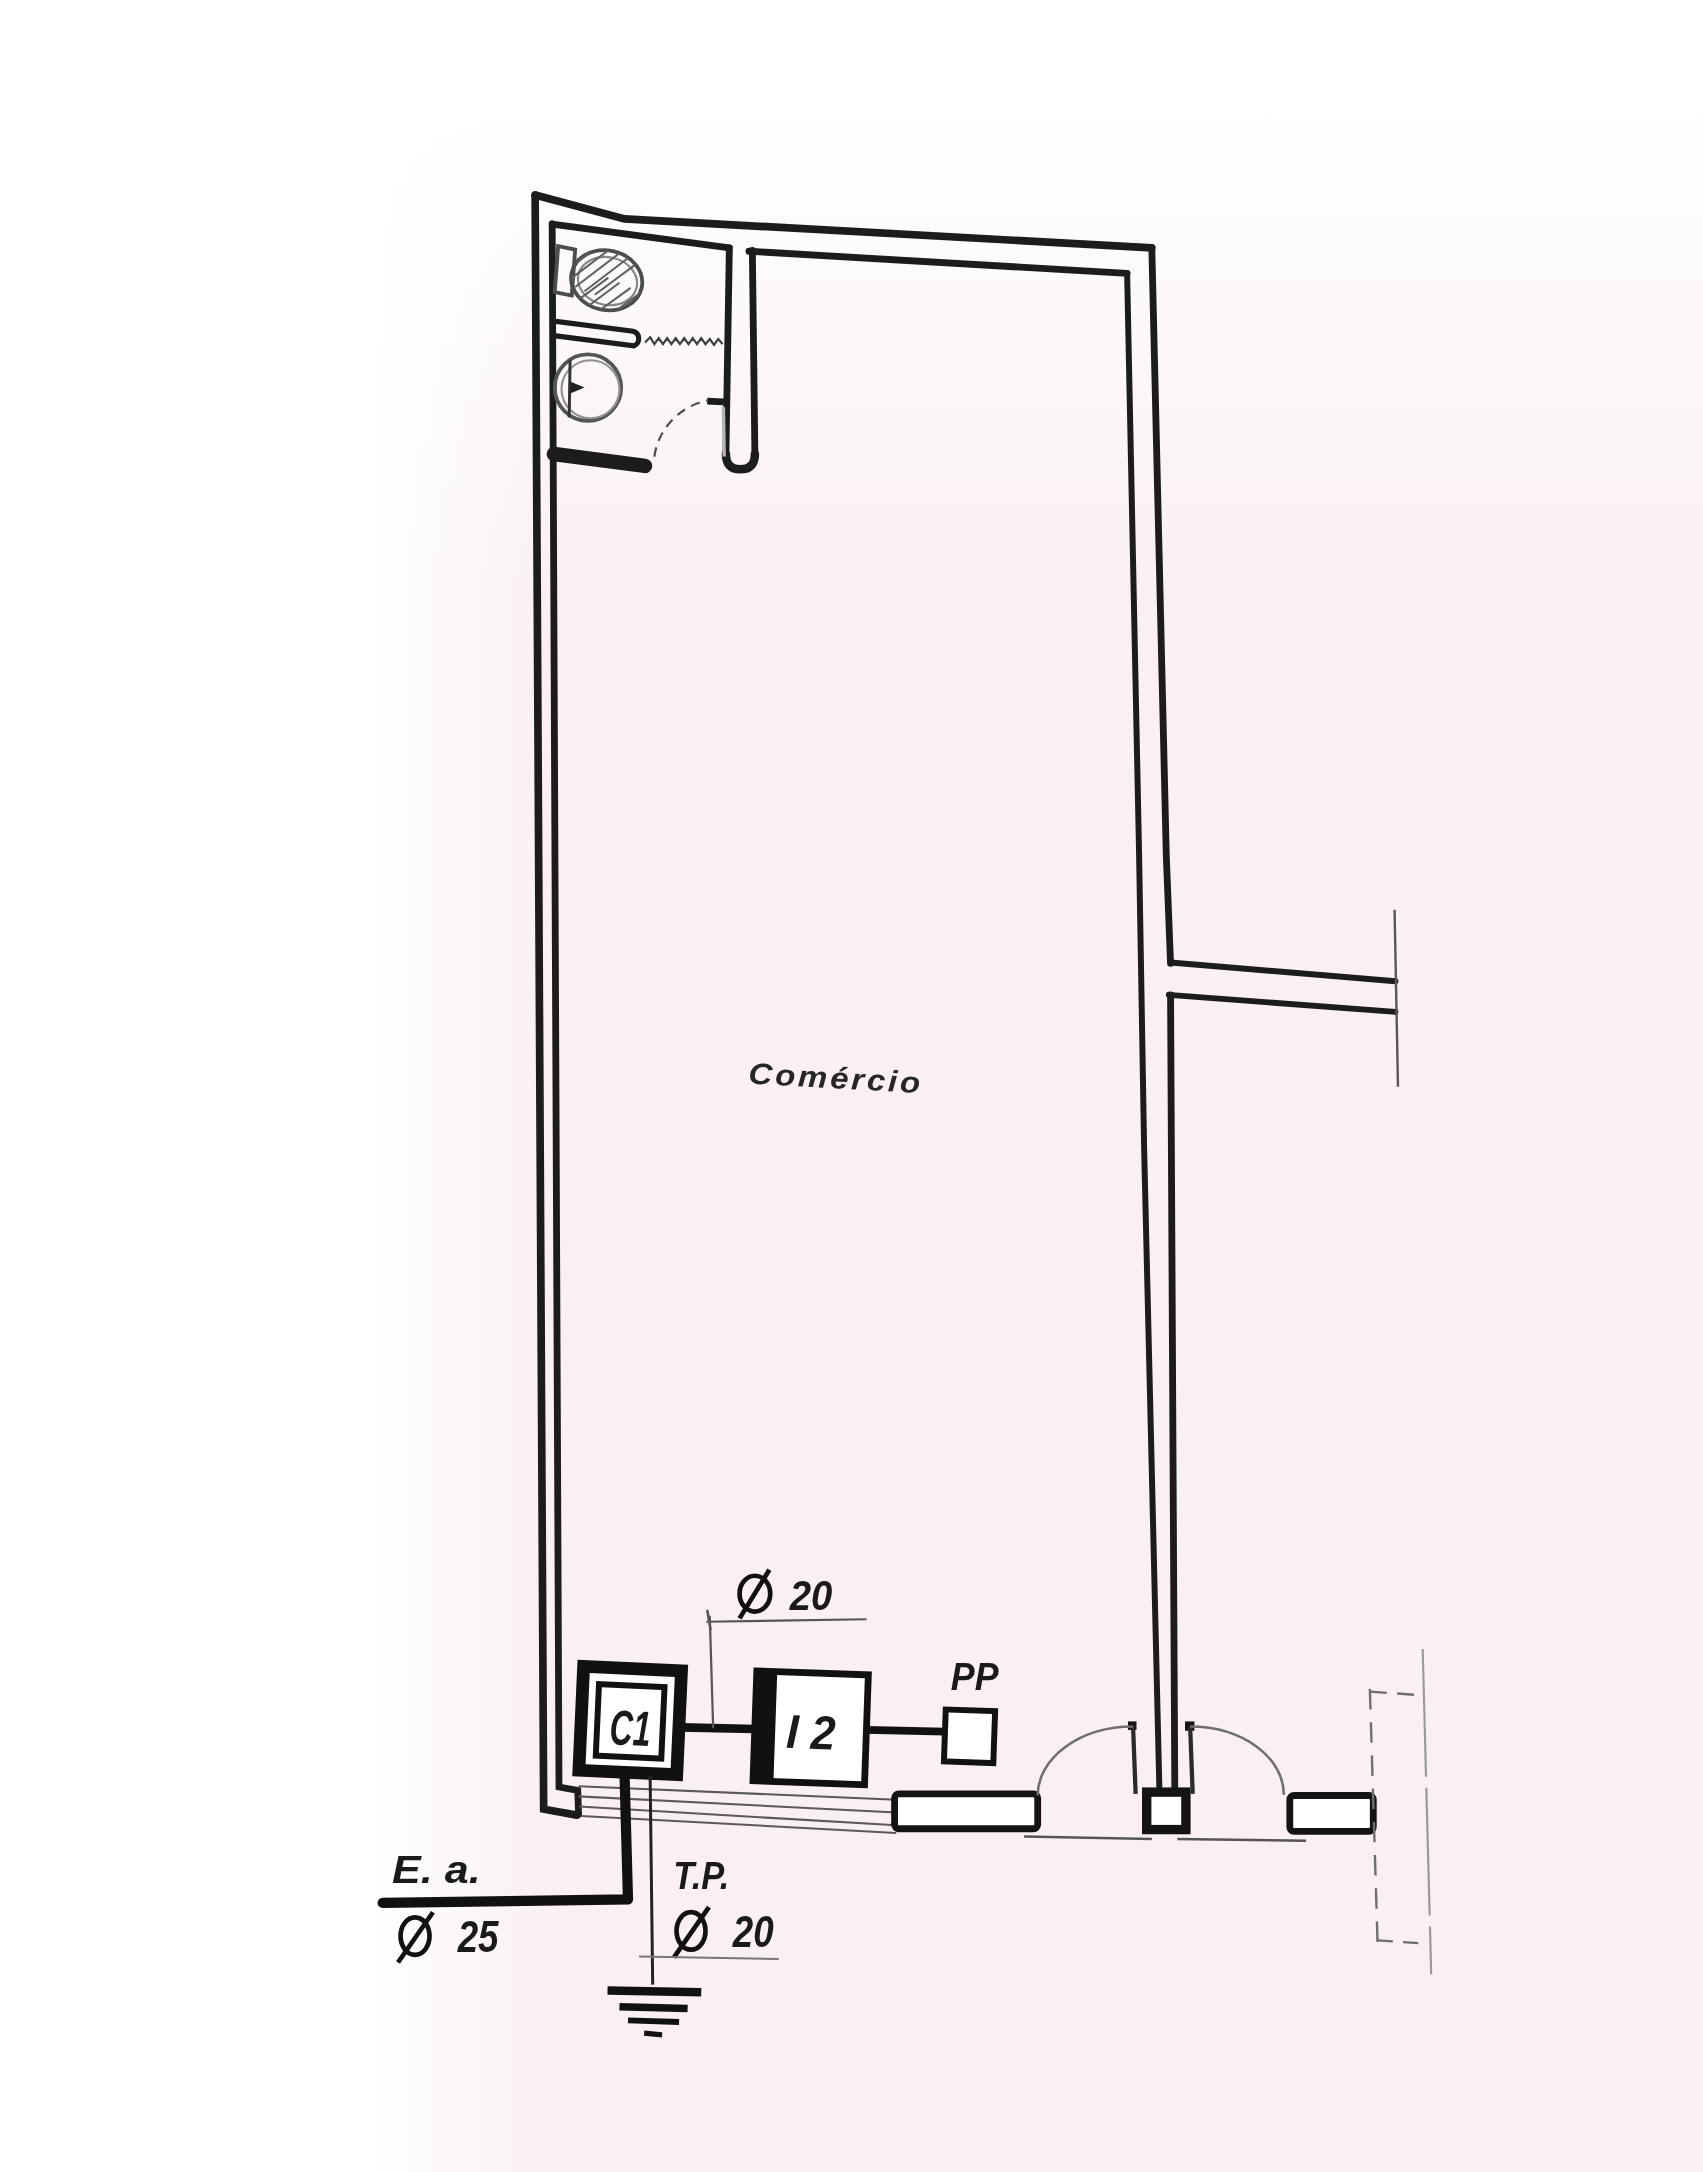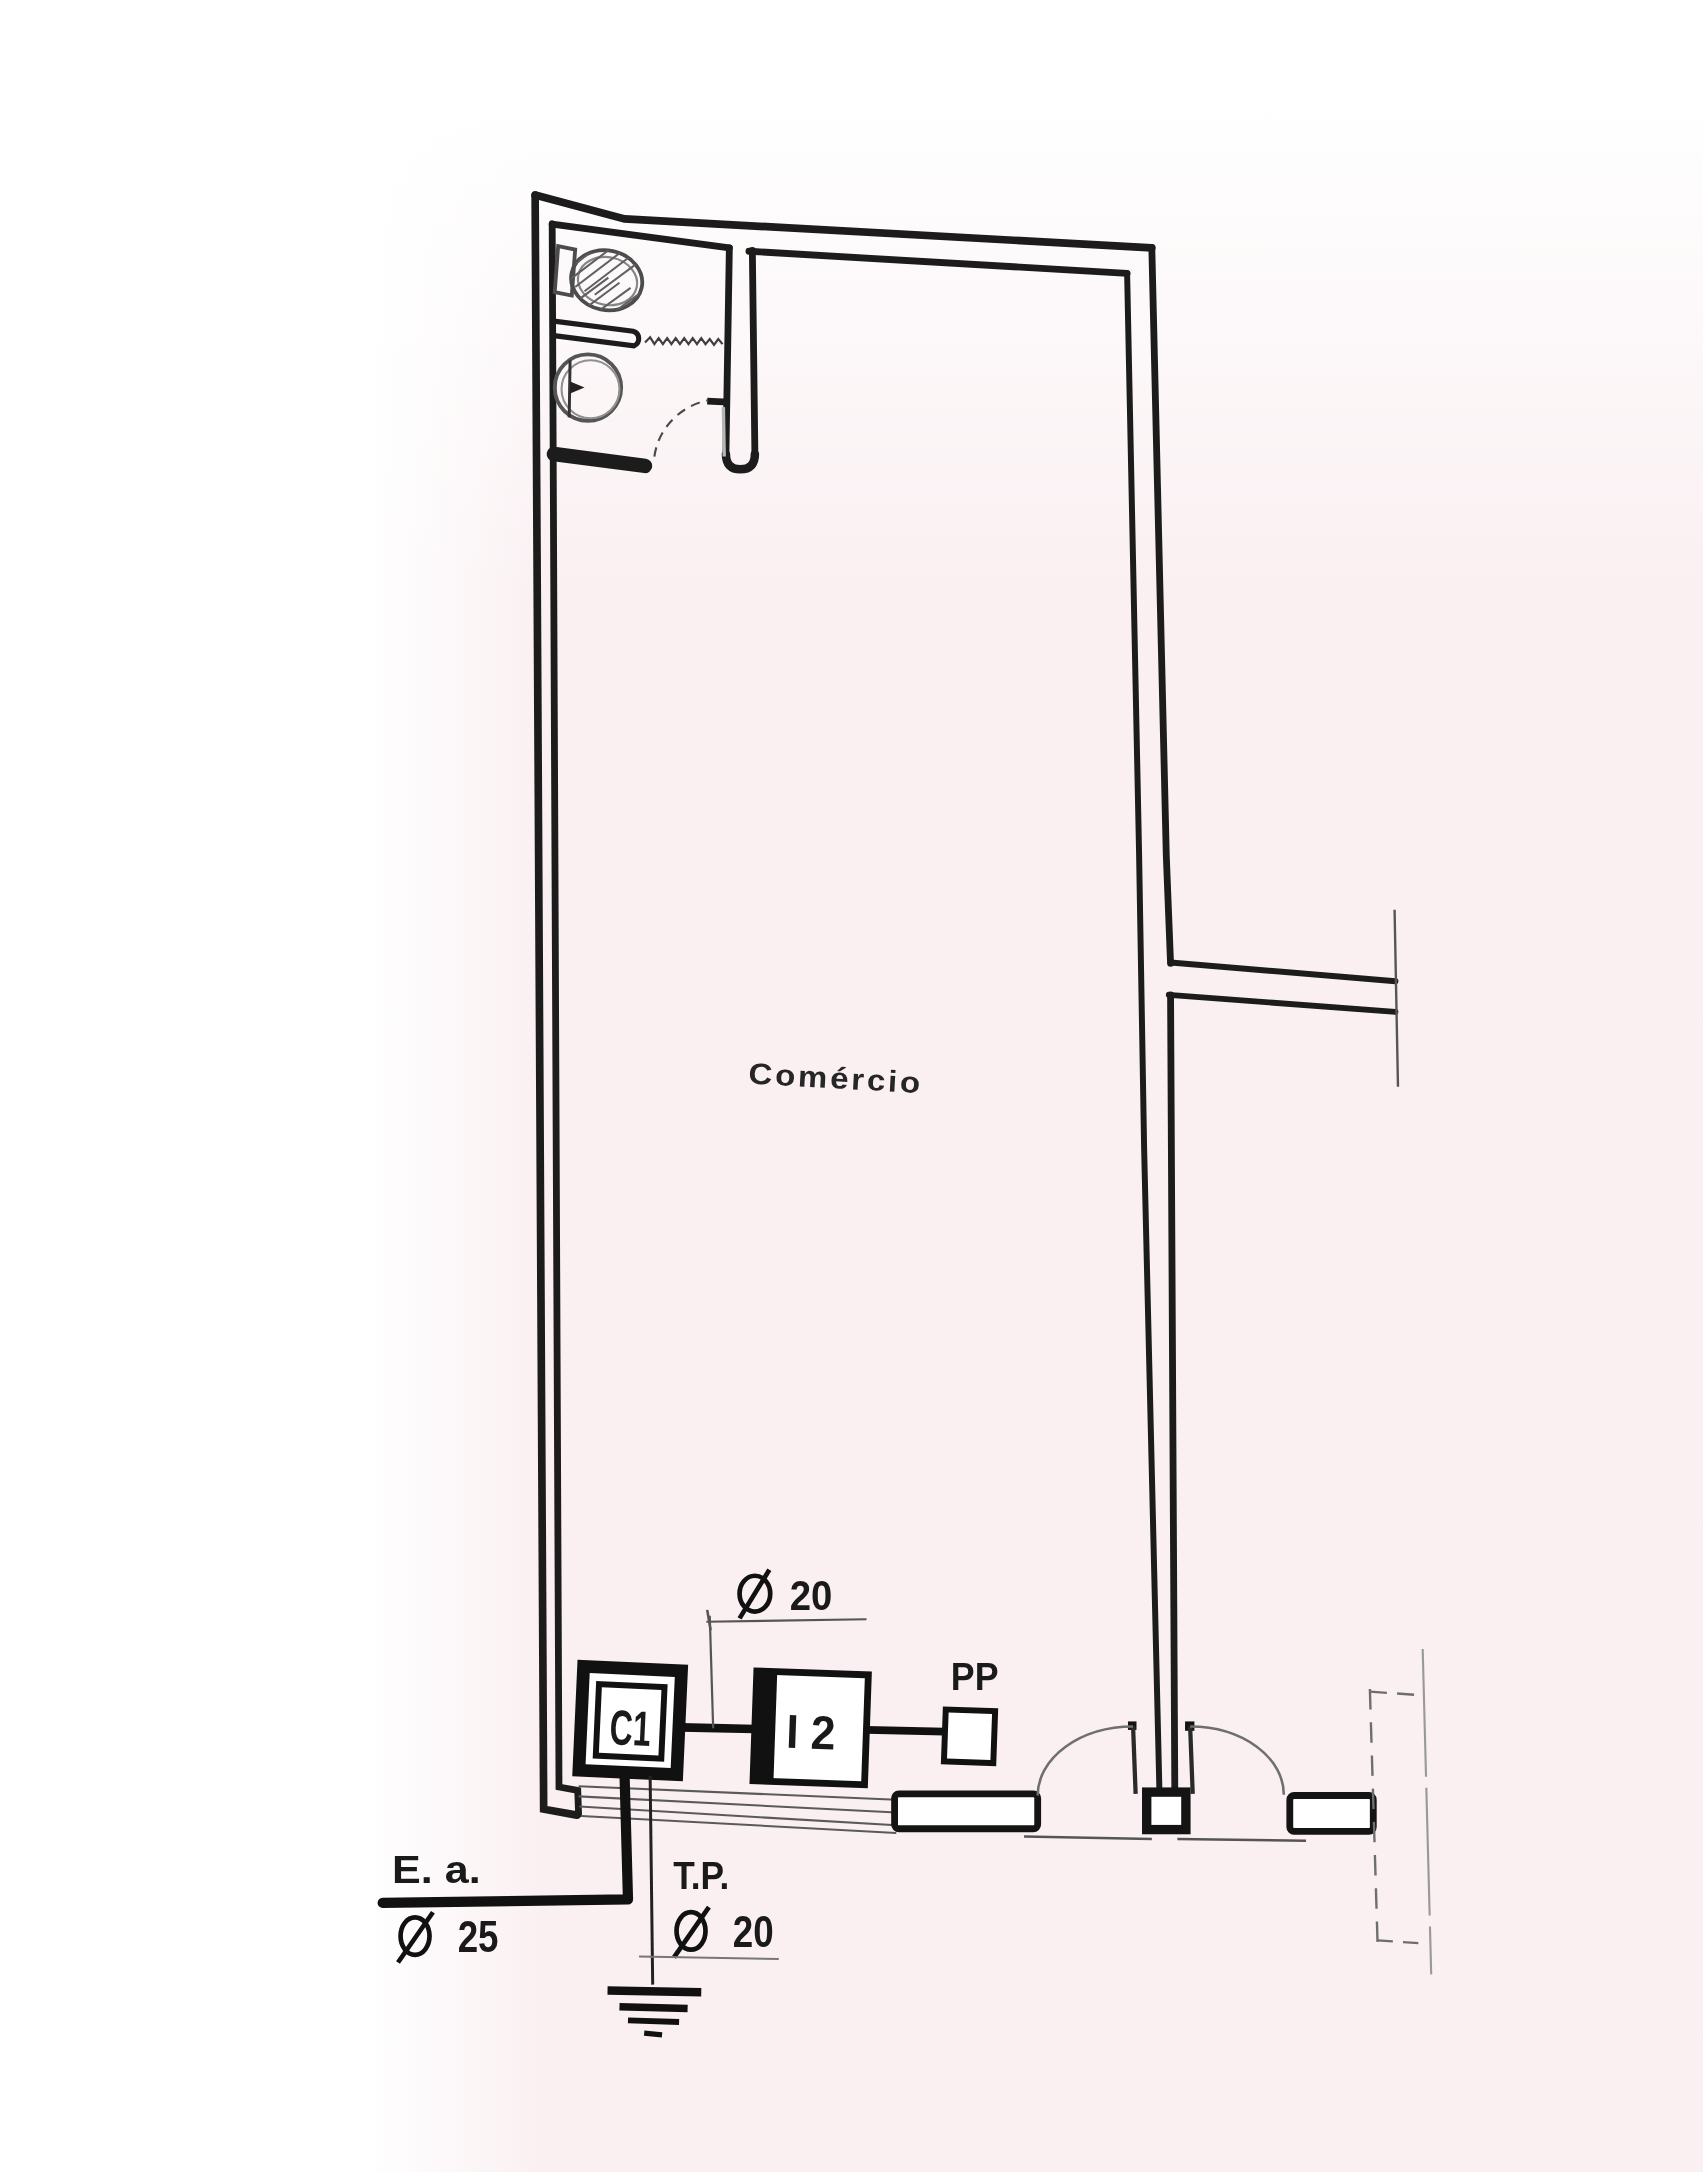--- a/index.html
+++ b/index.html
@@ -1,17 +1,17 @@
 <!DOCTYPE html>
 <html style="font-size:13.6px"><head>
 <meta charset="utf-8">
 <style>
   html,body{margin:0;padding:0;background:#ffffff;}
   .page{position:relative;width:1704px;height:2172px;background:#ffffff;overflow:hidden;
-        font-family:"Liberation Sans", sans-serif;}
+        font-family:"Liberation Sans", sans-serif;font-style:italic;}
   svg text{font-family:"Liberation Sans", sans-serif;}
 </style>
 </head>
 <body>
 <div class="page">
 <svg width="1704" height="2172" viewBox="0 0 2000 2550">
   <defs>
     <linearGradient id="pinkH" x1="430" y1="0" x2="640" y2="0" gradientUnits="userSpaceOnUse">
       <stop offset="0" stop-color="#f8e9ec" stop-opacity="0"></stop>
       <stop offset="1" stop-color="#f8e9ec" stop-opacity="0.7"></stop>

